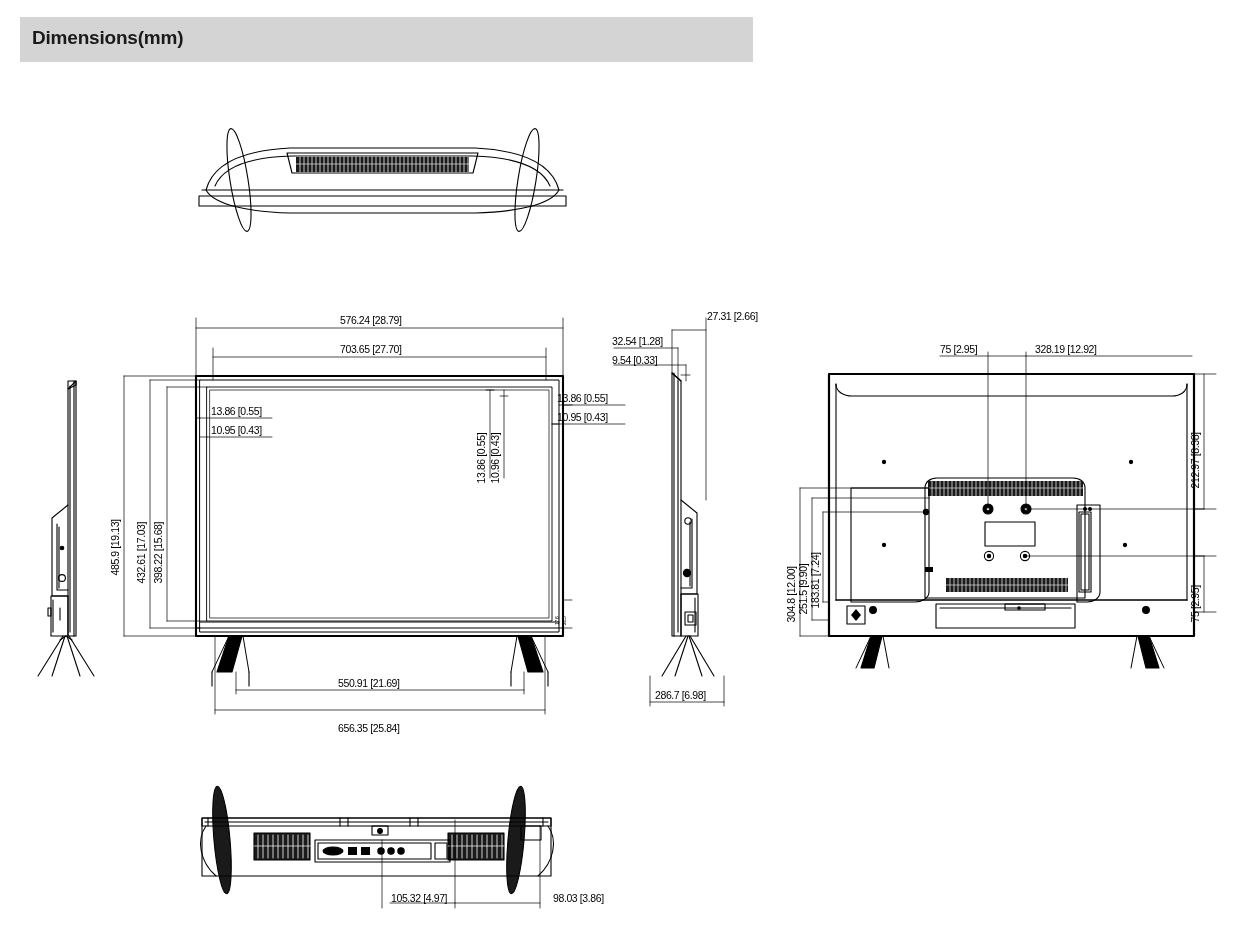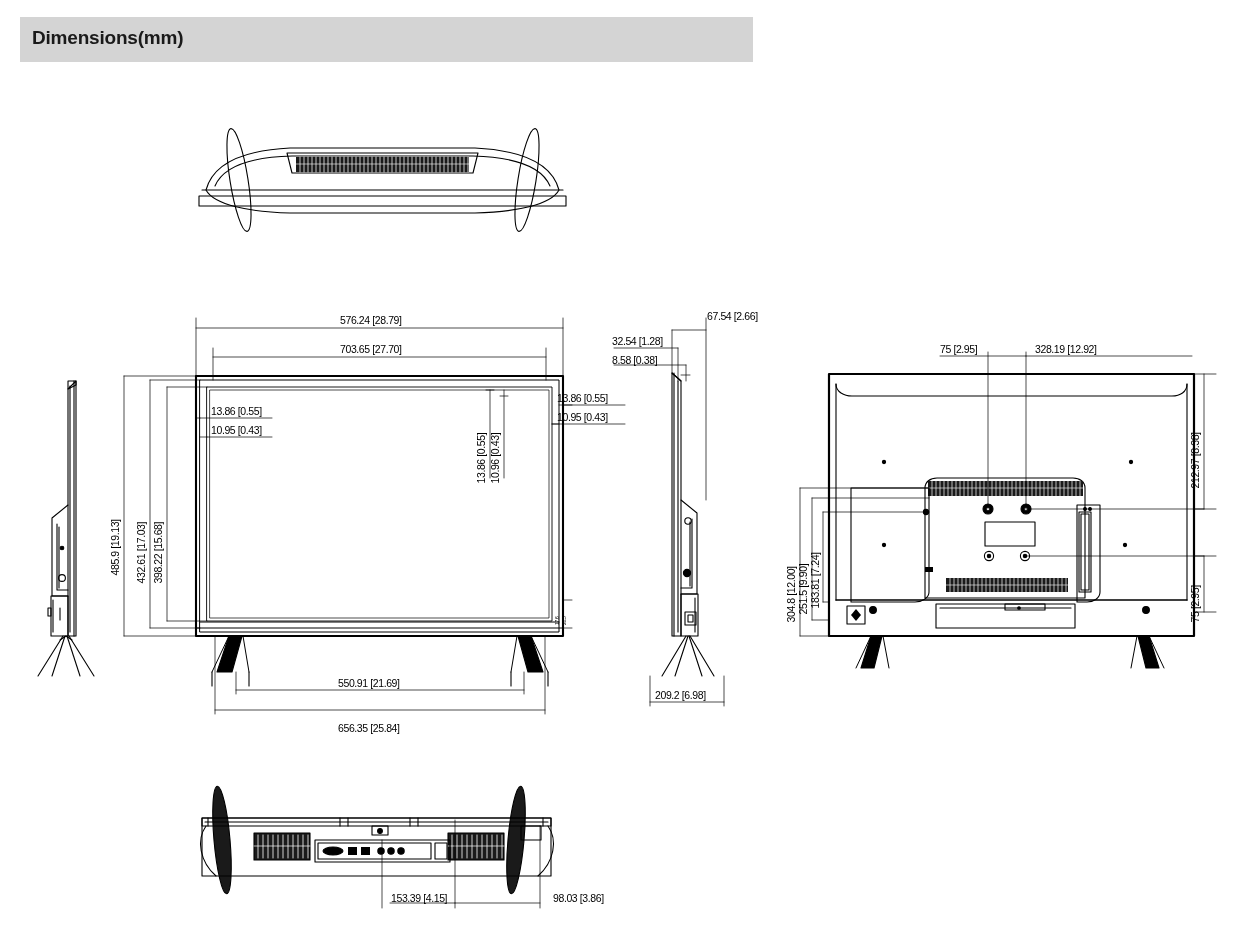--- a/index.html
+++ b/index.html
@@ -538,31 +538,31 @@
   <div class="dimtext rot" style="left:120px; top:565px;">485.9  [19.13]</div>
   <div class="dimtext rot" style="left:146px; top:573px;">432.61  [17.03]</div>
   <div class="dimtext rot" style="left:163px; top:573px;">398.22  [15.68]</div>
 
   <div class="dimtext tiny rot" style="left:560px; top:620px;">17.6</div>
   <div class="dimtext tiny rot" style="left:567px; top:620px;">20.5</div>
 
   <div class="dimtext" style="left:338px; top:678px;">550.91  [21.69]</div>
   <div class="dimtext" style="left:338px; top:698px;margin-top:25px;">656.35  [25.84]</div>
 
-  <div class="dimtext" style="left:707px; top:311px;">67.54  [2.66]</div>
+  <div class="dimtext" style="left:707px; top:311px;">27.31  [2.66]</div>
   <div class="dimtext" style="left:612px; top:336px;text-align:right;">32.54  [1.28]</div>
-  <div class="dimtext" style="left:612px; top:355px;">8.58  [0.38]</div>
-  <div class="dimtext" style="left:655px; top:690px;">209.2  [6.98]</div>
+  <div class="dimtext" style="left:612px; top:355px;">9.54  [0.33]</div>
+  <div class="dimtext" style="left:655px; top:690px;">286.7  [6.98]</div>
 
   <div class="dimtext" style="left:940px; top:344px;">75  [2.95]</div>
   <div class="dimtext" style="left:1035px; top:344px;">328.19  [12.92]</div>
 
   <div class="dimtext rot" style="left:1200px; top:478px;">212.97  [8.38]</div>
   <div class="dimtext rot" style="left:1200px; top:612px;">75  [2.95]</div>
 
   <div class="dimtext rot" style="left:796px; top:612px;">304.8  [12.00]</div>
   <div class="dimtext rot" style="left:808px; top:604px;">251.5  [9.90]</div>
   <div class="dimtext rot" style="left:820px; top:598px;">183.81  [7.24]</div>
 
-  <div class="dimtext" style="left:391px; top:893px;">153.39  [4.15]</div>
+  <div class="dimtext" style="left:391px; top:893px;">105.32  [4.97]</div>
   <div class="dimtext" style="left:553px; top:893px;text-align:center;">98.03  [3.86]</div>
 
 </div>
 
 </body></html>

